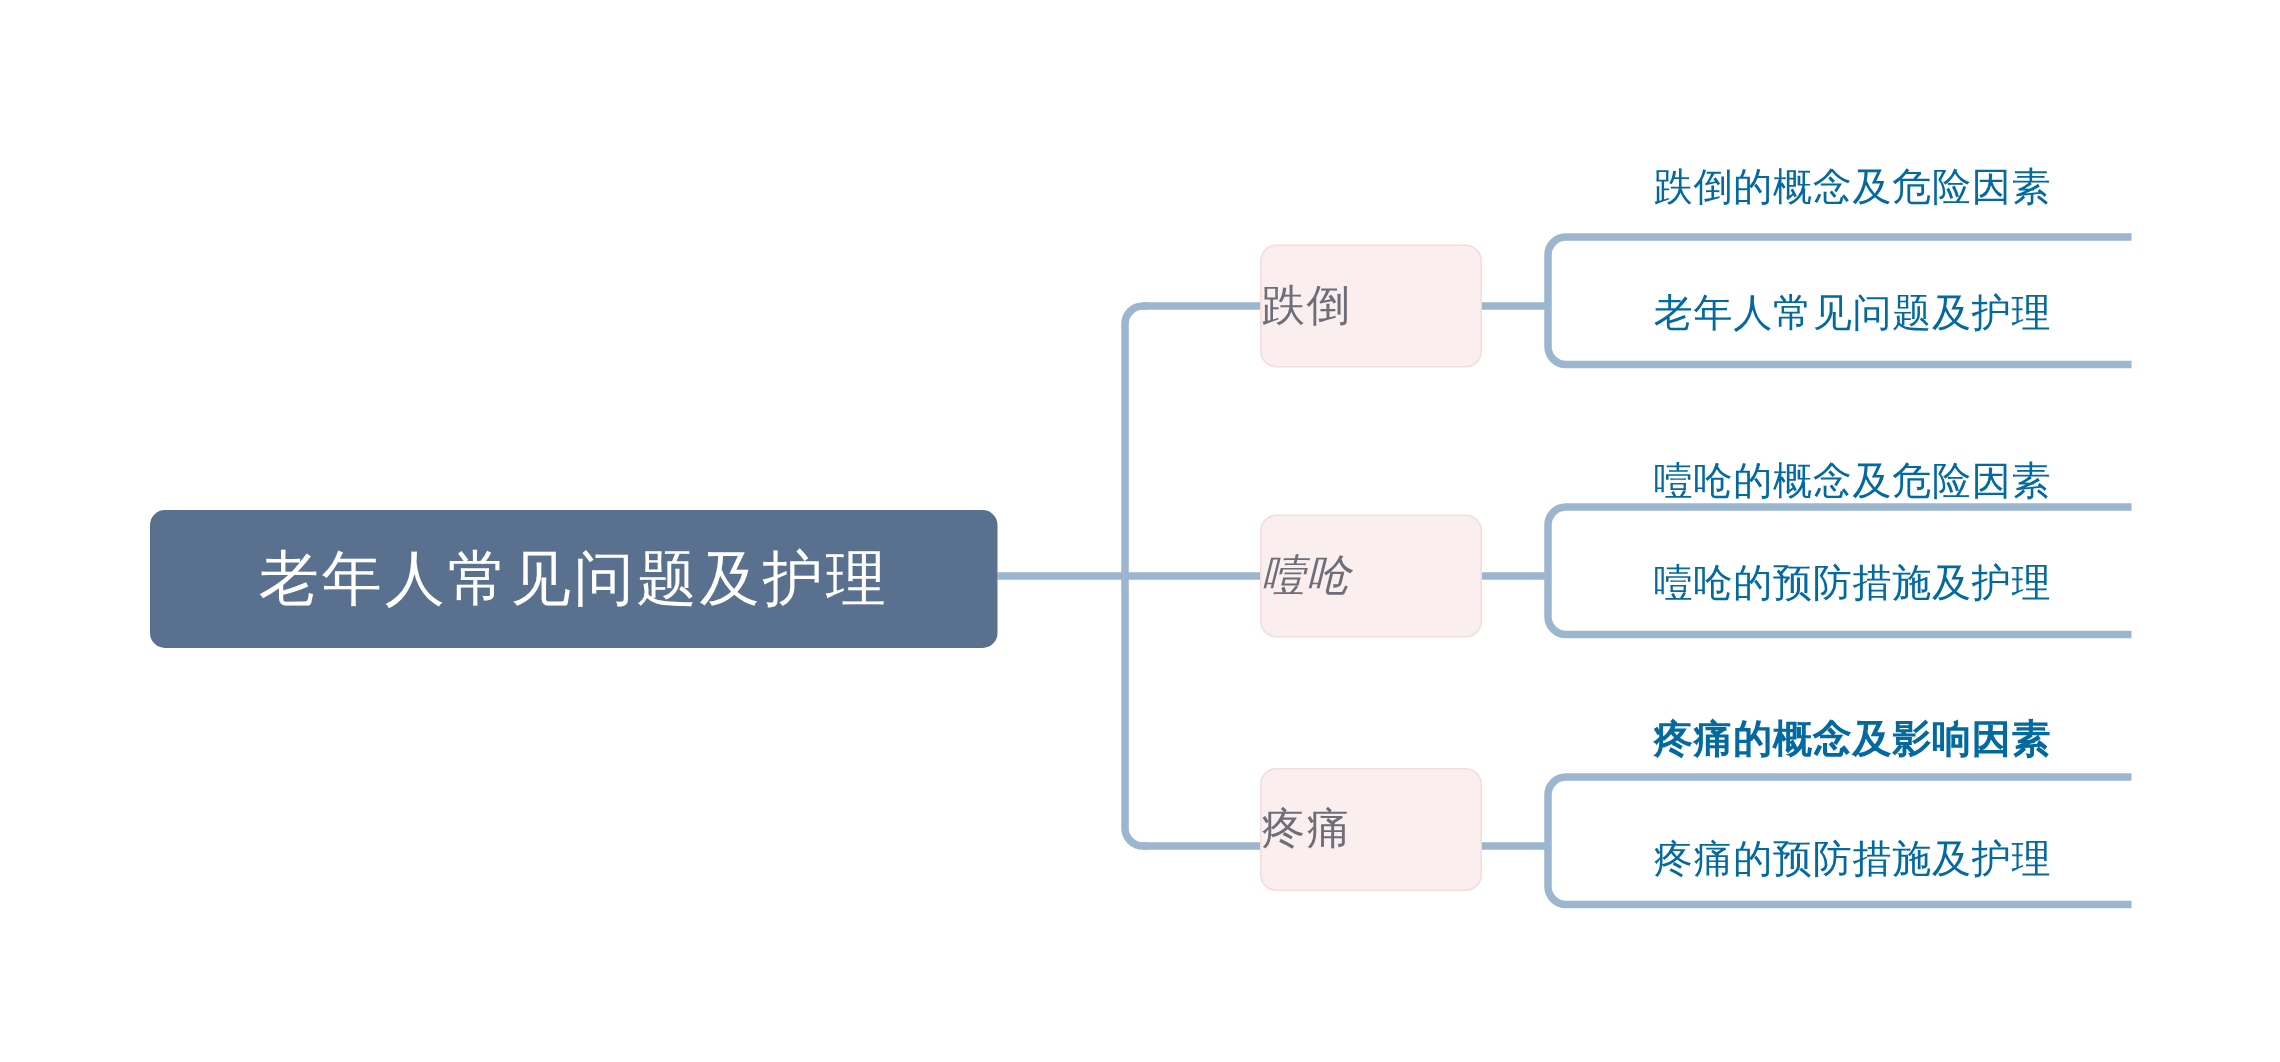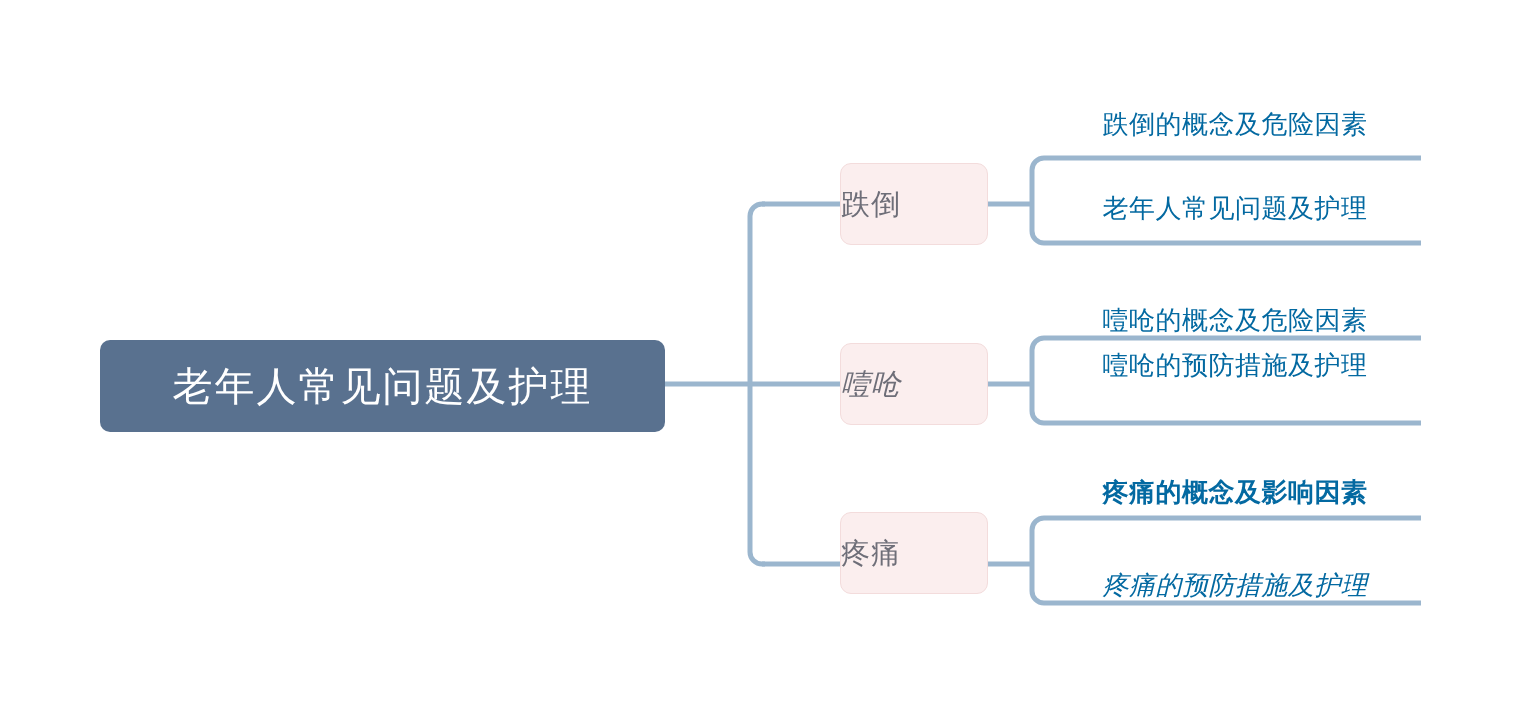--- a/index.html
+++ b/index.html
@@ -116,21 +116,21 @@
   <div class="branch-node" style="top:163px;">
     <span class="branch-label">跌倒</span>
   </div>
   <div class="leaf-label" style="top:111px;">跌倒的概念及危险因素</div>
   <div class="leaf-label" style="top:195px;">老年人常见问题及护理</div>
 
   <div class="branch-node" style="top:343px;font-style:italic;">
     <span class="branch-label">噎呛</span>
   </div>
   <div class="leaf-label" style="top:307px;">噎呛的概念及危险因素</div>
-  <div class="leaf-label" style="top:354px;font-family:Liberation Mono, monospace;">噎呛的预防措施及护理</div>
+  <div class="leaf-label" style="top:375px;">噎呛的预防措施及护理</div>
 
   <div class="branch-node" style="top:512px;">
     <span class="branch-label">疼痛</span>
   </div>
   <div class="leaf-label" style="top:479px;font-weight:bold;">疼痛的概念及影响因素</div>
-  <div class="leaf-label" style="top:572px;font-style:italic;">疼痛的预防措施及护理</div>
+  <div class="leaf-label" style="top:559px;">疼痛的预防措施及护理</div>
 
 </div>
 
 </body></html>

